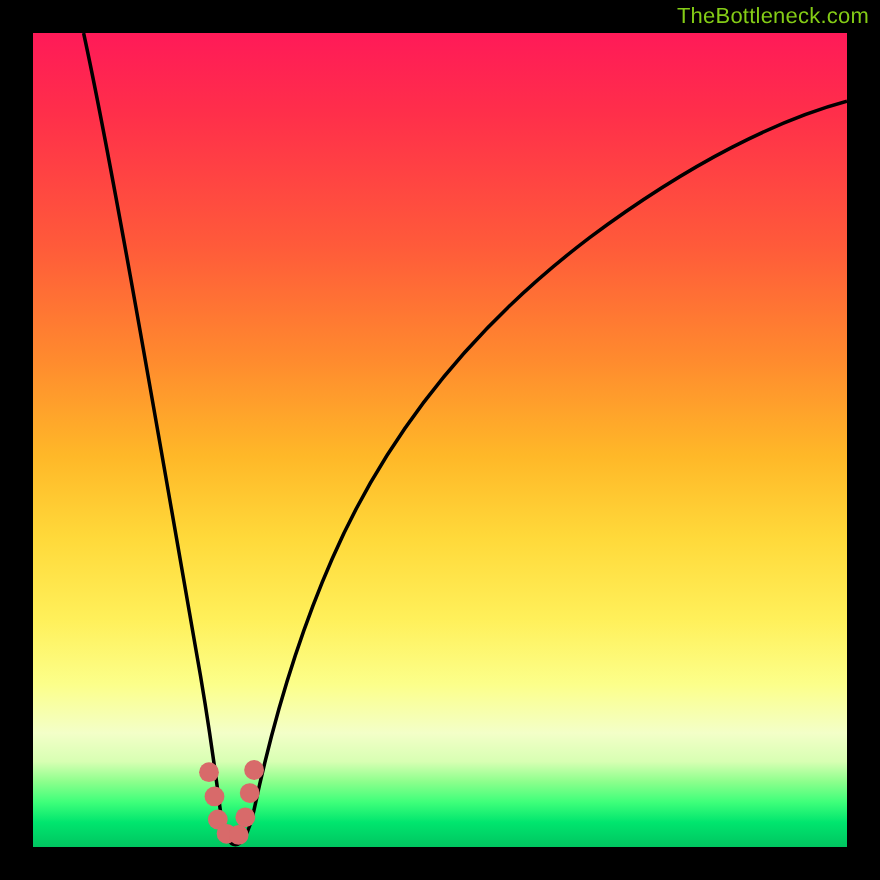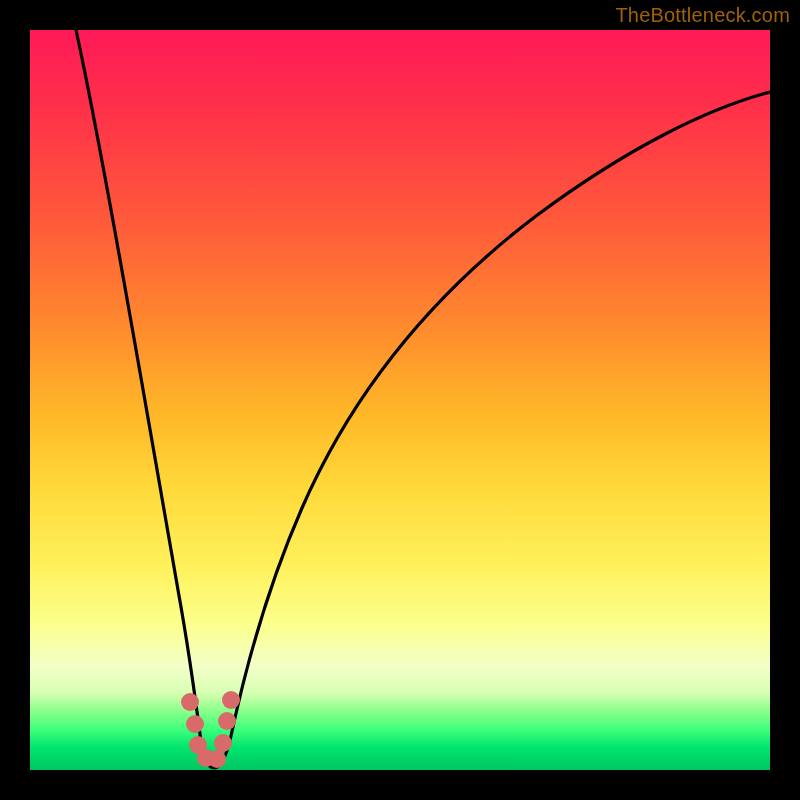--- a/index.html
+++ b/index.html
@@ -40,21 +40,21 @@
       #8cff8c 92%,
       #3eff7a 94.5%,
       #00e56e 97%,
       #00c560 100%
     );
   }
   .watermark {
     position: absolute;
     top: 4px;
     right: 10px;
-    color: #a16207;
+    color: #84cc16;
     font-size: 20px;
     font-weight: 400;
     letter-spacing: 0.2px;
   }
   svg.curves {
     position: absolute;
     left: 0; top: 0;
     width: 740px;
     height: 740px;
   }

